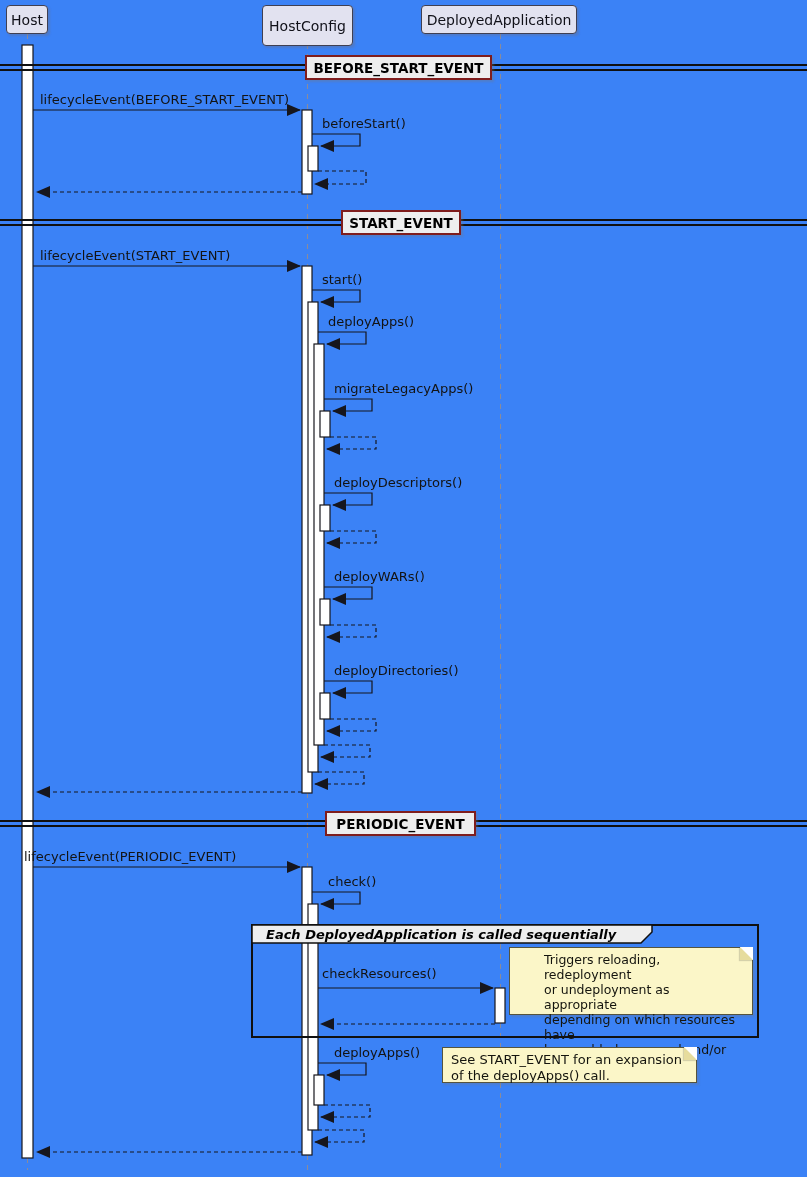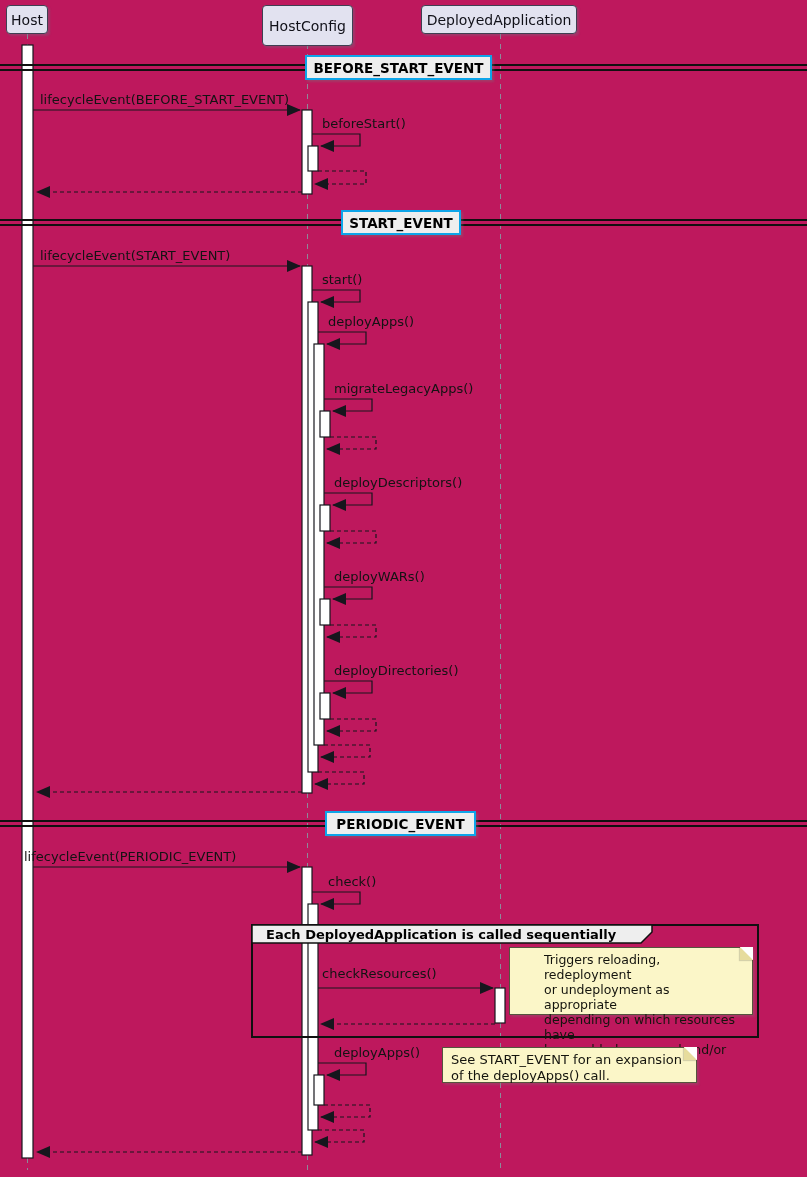--- a/index.html
+++ b/index.html
@@ -1,31 +1,31 @@
 <!DOCTYPE html>
 <html><head>
 <meta charset="utf-8">
 <style>
   html,body{margin:0;padding:0;background:#ffffff;}
   #canvas{
-    position:relative;width:807px;height:1177px;background:#be185d;
+    position:relative;width:807px;height:1177px;background:#3b82f6;
     font-family:"DejaVu Sans","Liberation Sans",sans-serif;color:#131313;
     overflow:hidden;
   }
   #wires{position:absolute;left:0;top:0;z-index:1;}
   .participant{
     position:absolute;z-index:6;box-sizing:border-box;
     background:#E2E2F0;border:1px solid #3f3f52;border-radius:4px;
     display:flex;align-items:center;justify-content:center;
     font-size:14px;color:#101018;
     box-shadow:2px 2px 2px rgba(110,110,130,0.35);
   }
   .divider-box{
     position:absolute;z-index:7;box-sizing:border-box;
-    background:#EEEEEE;border:2px solid #0ea5e9;
+    background:#EEEEEE;border:2px solid #7f1d1d;
     display:flex;align-items:center;justify-content:center;
     font-size:13.5px;font-weight:bold;color:#000;
     box-shadow:2px 2px 2px rgba(120,120,120,0.35);
   }
   .msg-label{
     position:absolute;z-index:6;font-size:13px;line-height:15px;
     white-space:nowrap;color:#131313;
   }
   .group-label{
     position:absolute;z-index:6;font-size:13px;font-weight:bold;
@@ -135,21 +135,21 @@
   <div class="msg-label" style="left:328px;top:314px;">deployApps()</div>
   <div class="msg-label" style="left:334px;top:381px;">migrateLegacyApps()</div>
   <div class="msg-label" style="left:334px;top:475px;">deployDescriptors()</div>
   <div class="msg-label" style="left:334px;top:569px;">deployWARs()</div>
   <div class="msg-label" style="left:334px;top:663px;">deployDirectories()</div>
   <div class="msg-label" style="left:24px;top:849px;">lifecycleEvent(PERIODIC_EVENT)</div>
   <div class="msg-label" style="left:328px;top:874px;">check()</div>
   <div class="msg-label" style="left:322px;top:966px;">checkResources()</div>
   <div class="msg-label" style="left:334px;top:1045px;">deployApps()</div>
 
-  <div class="group-label" style="left:266px;top:927px;">Each DeployedApplication is called sequentially</div>
+  <div class="group-label" style="left:266px;top:927px;font-style:italic;">Each DeployedApplication is called sequentially</div>
 
   <div class="note" style="left:509px;top:947px;width:244px;height:68px;padding-left:34px;">
     <div class="note-text note-small">Triggers reloading, redeployment
 or undeployment as appropriate
 depending on which resources have
 been added, removed and/or changed.</div>
   </div>
   <div class="note" style="left:442px;top:1047px;width:255px;height:36px;">
     <div class="note-text note-big">See START_EVENT for an expansion
 of the deployApps() call.</div>

